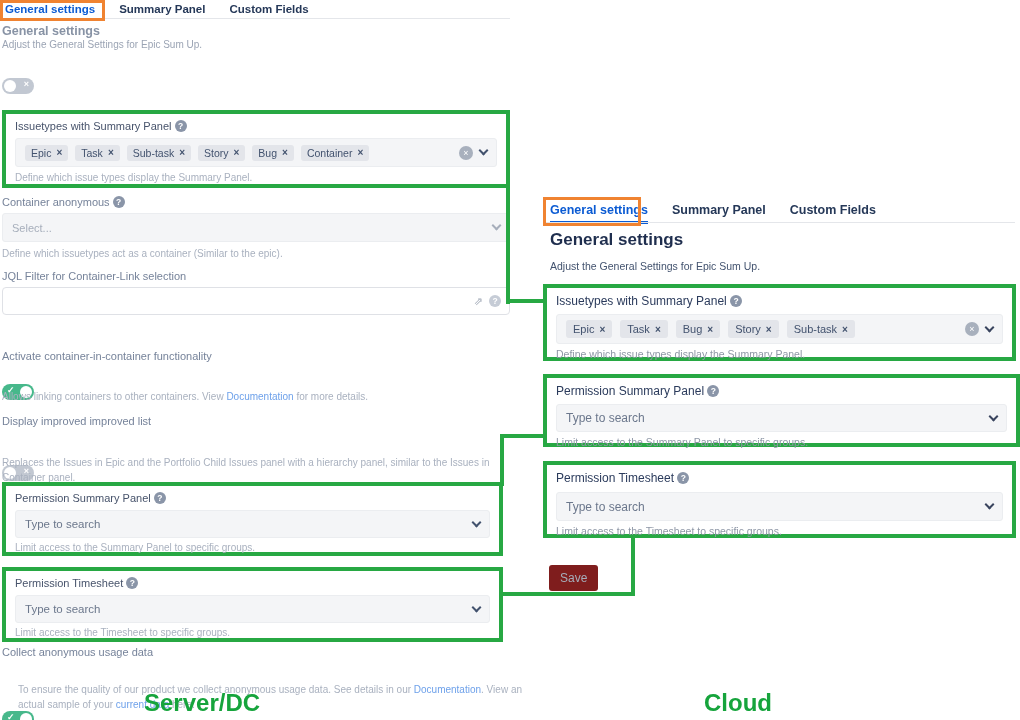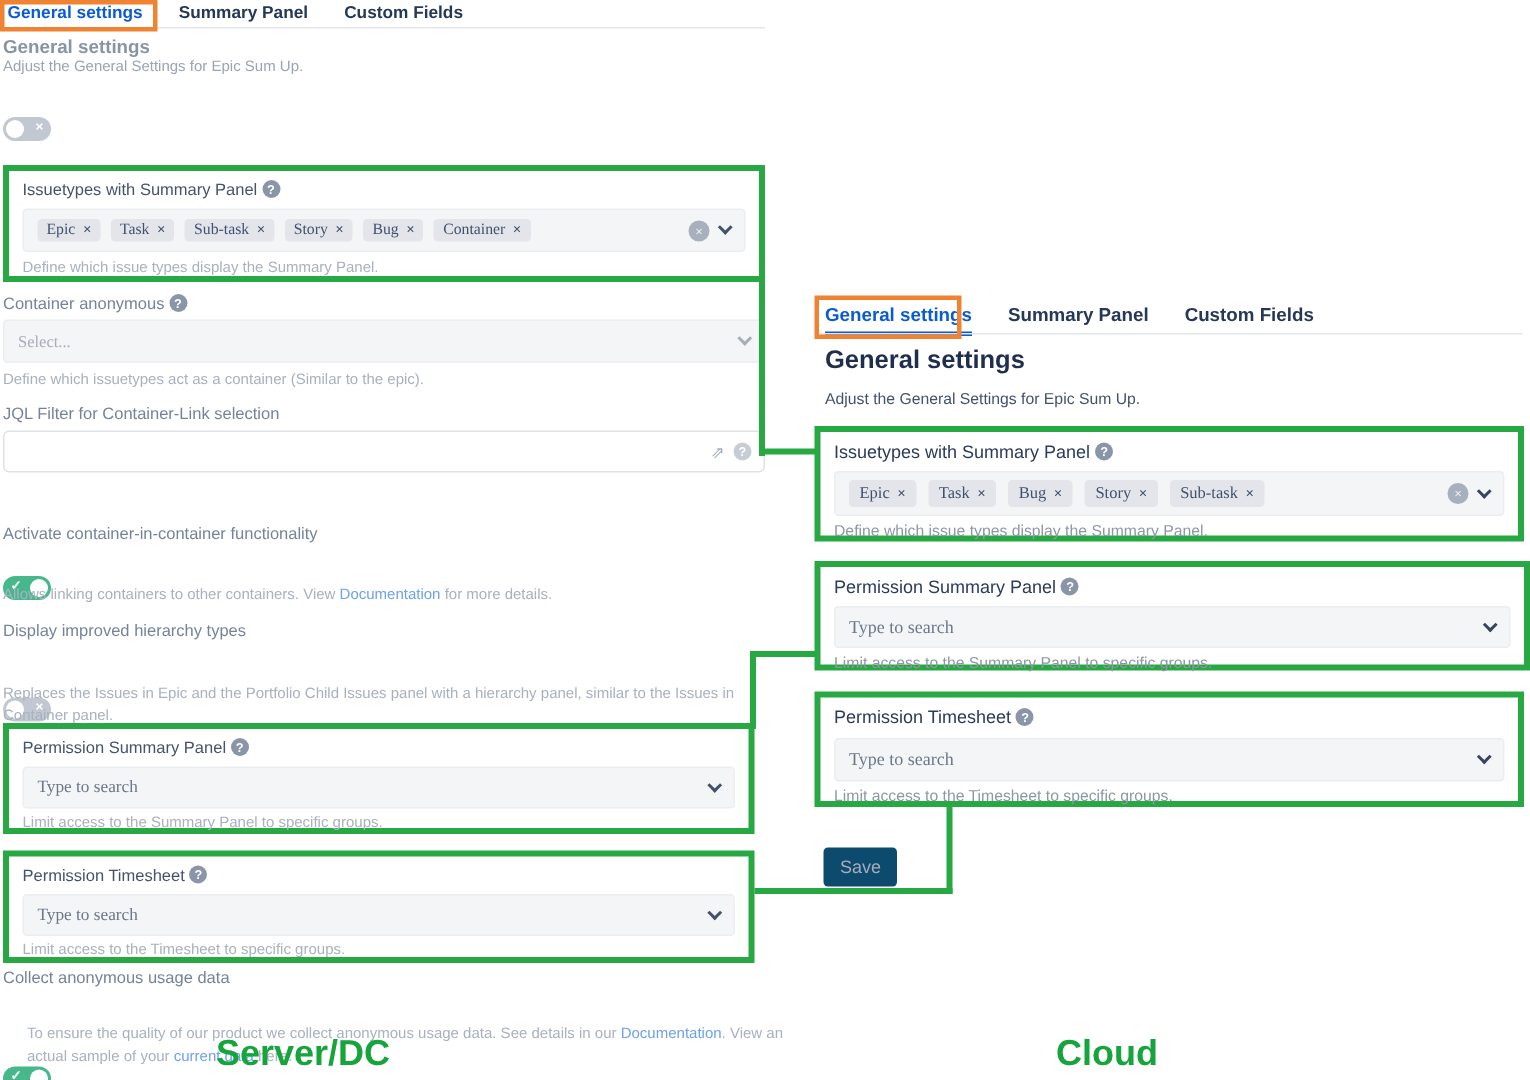--- a/index.html
+++ b/index.html
@@ -37,21 +37,21 @@
   .desc a, .desc .lnk { color:#6ea1ea; text-decoration:none; cursor:pointer; }
 
   
   .gbox { border:4px solid #27a843; background:#fff; }
   .gbox-inner { padding:6px 9px; }
   .conn { background:#27a843; }
   .obox { border:3px solid #f08331; background:transparent; z-index:5; }
 
   
   .selfield { background:#f4f5f7; border:1px solid #ebedf0; border-radius:3px;
-              display:flex; align-items:center; padding:0 9px; gap:7px;font-family:Liberation Serif, serif; }
+              display:flex; align-items:center; padding:0 9px; gap:7px; }
   .placeholder { font-size:11px; color:#a6aebb; }
   .placeholder.dark { color:#6b778c; font-size:11.5px; }
   .rp .placeholder.dark { font-size:12px; }
   .spacer { flex:1; }
   .chip { background:#e3e5ea; border-radius:3px; padding:2px 6px; font-size:10.5px;
           color:#42526e; display:inline-flex; align-items:center; gap:5px; white-space:nowrap; }
   .rp .chip { font-size:11px; padding:3px 7px; }
   .chip-x { font-weight:bold; font-size:10px; color:#42526e; cursor:pointer; }
   .clear-ic { width:14px; height:14px; border-radius:50%; background:#a8b0bd; color:#fff;
               font-size:9px; line-height:14px; text-align:center; flex:0 0 auto; cursor:pointer; }
@@ -71,21 +71,21 @@
   .tgl .knob { position:absolute; top:2px; width:12px; height:12px; border-radius:50%; background:#fff; }
   .tgl .mark { position:absolute; top:1px; color:#fff; font-size:9px; font-weight:bold; }
   .tgl.off { background:#c2c8d2; }
   .tgl.off .knob { left:2px; }
   .tgl.off .mark { right:5px; }
   .tgl.on { background:#47b88b; }
   .tgl.on .knob { right:2px; }
   .tgl.on .mark { left:5px; }
 
   
-  .save-btn { background:#0c4a6e; border:none; border-radius:3px; color:#a5adba;
+  .save-btn { background:#7f1d1d; border:none; border-radius:3px; color:#a5adba;
               font-size:12px; padding:6px 11px; cursor:pointer; font-family:inherit; }
   .platform { font-size:24px; font-weight:bold; color:#16a43c; }
 </style>
 </head>
 <body>
 
 <div class="stage">
 
   <div class="lp">
 
@@ -166,21 +166,21 @@
 
     <div class="abs flabel" style="left:2px;top:350px;">Activate container-in-container functionality</div>
     <div class="abs tgl on" style="left:2px;top:368px;">
       <span class="mark">✓</span>
       <span class="knob"></span>
     </div>
     <div class="abs desc" style="left:2px;top:390px;width:505px;">
       <span>Allows linking containers to other containers. View </span><span class="lnk">Documentation</span><span> for more details.</span>
     </div>
 
-    <div class="abs flabel" style="left:2px;top:415px;">Display improved hierarchy types</div>
+    <div class="abs flabel" style="left:2px;top:415px;">Display improved improved list</div>
     <div class="abs tgl off" style="left:2px;top:433px;">
       <span class="knob"></span>
       <span class="mark">×</span>
     </div>
     <div class="abs desc" style="left:2px;top:456px;width:508px;">Replaces the Issues in Epic and the Portfolio Child Issues panel with a hierarchy panel, similar to the Issues in Container panel.</div>
 
     <div class="abs gbox" style="left:2px;top:482px;width:501px;height:74px;">
       <div class="gbox-inner">
         <div class="flabel">
           <span>Permission Summary Panel</span>

